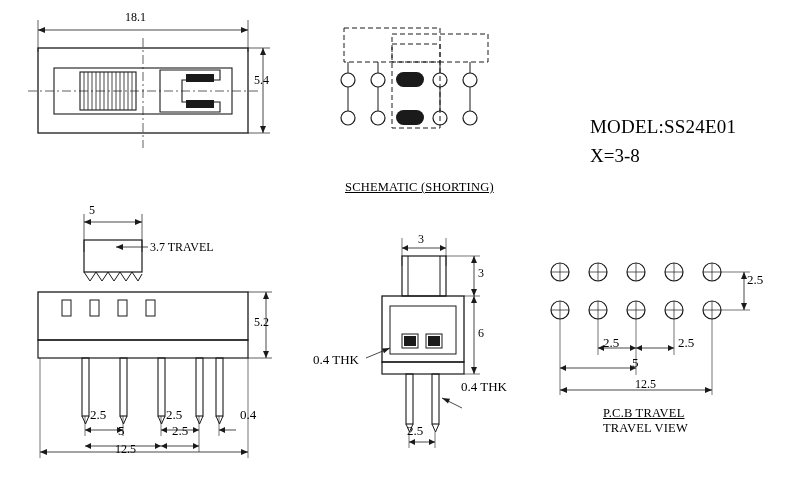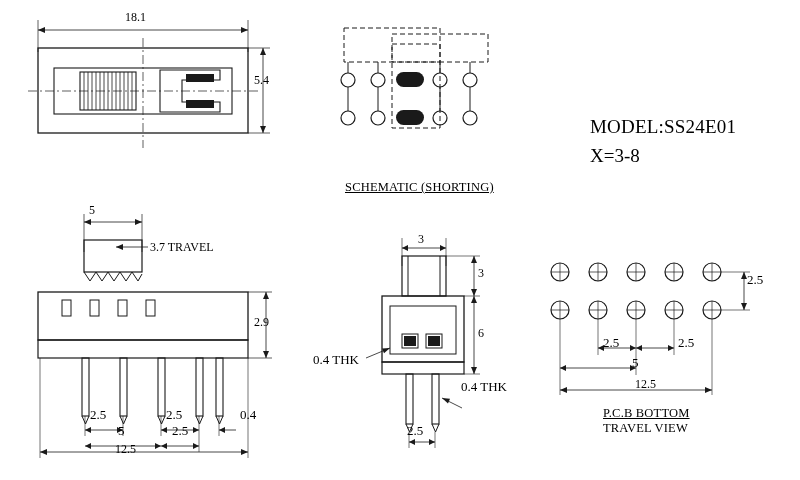--- a/index.html
+++ b/index.html
@@ -183,21 +183,21 @@
 
       <line x1="20" y1="158" x2="20" y2="258" stroke-width="0.6"></line>
       <line x1="228" y1="158" x2="228" y2="258" stroke-width="0.6"></line>
       <line x1="20" y1="252" x2="228" y2="252" stroke-width="0.8"></line>
       <path d="M20 252 l7 -3 v6 z" fill="#1a1a1a" stroke="none"></path>
       <path d="M228 252 l-7 -3 v6 z" fill="#1a1a1a" stroke="none"></path>
     </svg>
   </div>
   <div class="lbl dim" style="left:89px;top:203px;">5</div>
   <div class="lbl dim" style="left:150px;top:240px;">3.7 TRAVEL</div>
-  <div class="lbl dim" style="left:254px;top:315px;">2.9</div>
+  <div class="lbl dim" style="left:254px;top:315px;">5.2</div>
   <div class="lbl dimsm" style="left:90px;top:407px;">2.5</div>
   <div class="lbl dimsm" style="left:166px;top:407px;">2.5</div>
   <div class="lbl dimsm" style="left:240px;top:407px;">0.4</div>
   <div class="lbl dimsm" style="left:118px;top:423px;">5</div>
   <div class="lbl dimsm" style="left:172px;top:423px;">2.5</div>
   <div class="lbl dim" style="left:115px;top:442px;">12.5</div>
 
   <div class="abs" style="left:350px;top:230px;">
     <svg width="180" height="230" viewBox="0 0 180 230" fill="none" stroke="#1a1a1a" stroke-width="1.2">
 
@@ -321,16 +321,16 @@
       <line x1="20" y1="140" x2="172" y2="140" stroke-width="0.8"></line>
       <path d="M20 140 l7 -3 v6 z" fill="#1a1a1a" stroke="none"></path>
       <path d="M172 140 l-7 -3 v6 z" fill="#1a1a1a" stroke="none"></path>
     </svg>
   </div>
   <div class="lbl dimsm" style="left:747px;top:272px;">2.5</div>
   <div class="lbl dimsm" style="left:603px;top:335px;">2.5</div>
   <div class="lbl dimsm" style="left:678px;top:335px;">2.5</div>
   <div class="lbl dimsm" style="left:632px;top:355px;">5</div>
   <div class="lbl dim" style="left:635px;top:377px;">12.5</div>
-  <div class="lbl cap u" style="left:603px;top:406px;">P.C.B BOTTOM</div>
+  <div class="lbl cap u" style="left:603px;top:406px;">P.C.B TRAVEL</div>
   <div class="lbl cap" style="left:603px;top:421px;">TRAVEL VIEW</div>
 
 </div>
 
 </body></html>

